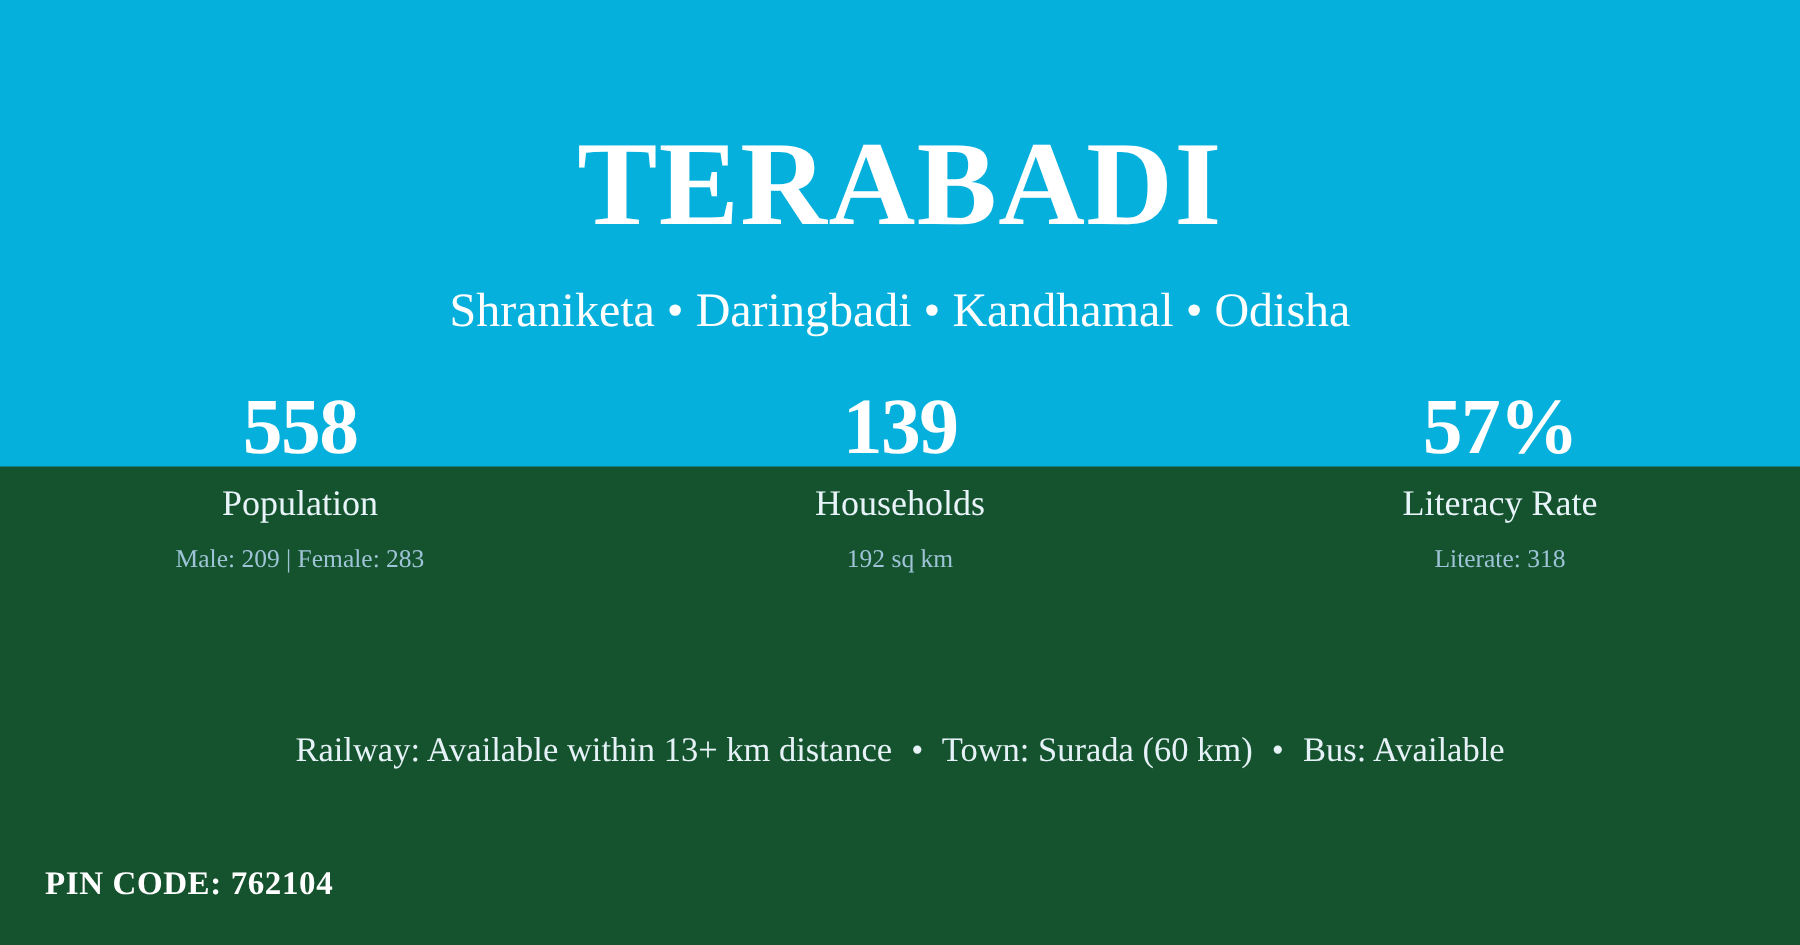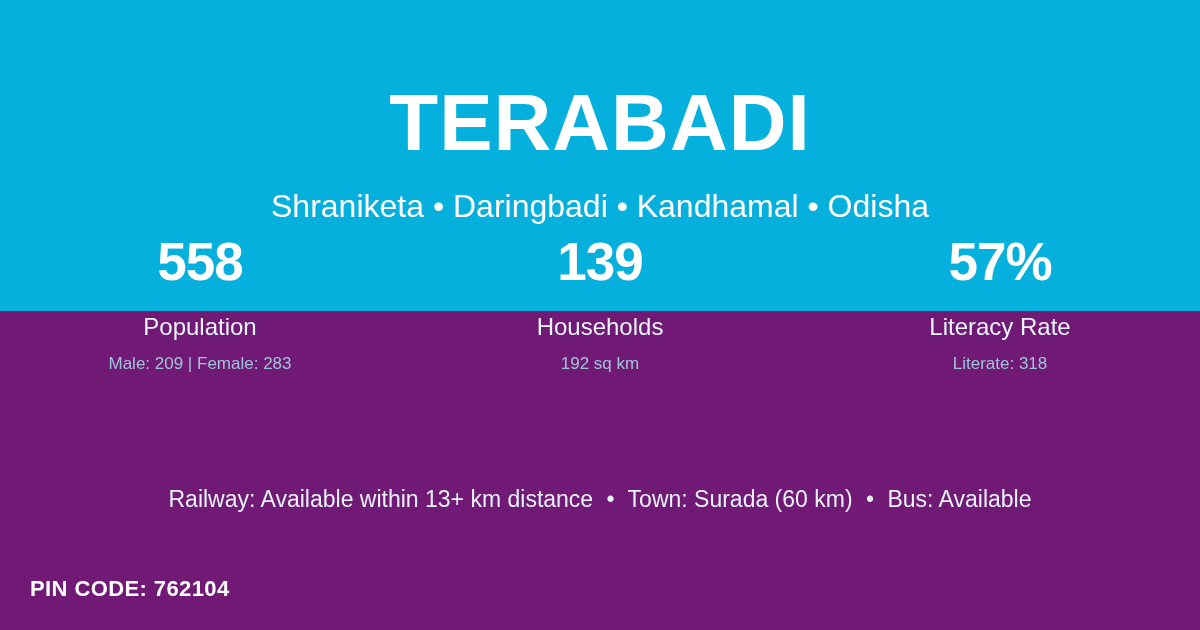--- a/index.html
+++ b/index.html
@@ -5,21 +5,22 @@
   * { margin:0; padding:0; box-sizing:border-box; }
   html, body {
     width:1200px; height:630px;
     font-family:"Liberation Sans", sans-serif;
     background:#05517b;
     overflow:hidden;
   }
   #card {
     position:relative;
     width:1200px; height:630px;
-    background:#701a75;
+    background:#14532d;
+    font-family:Liberation Serif, serif;
   }
   
   #top-band {
     position:absolute; left:0; top:0;
     width:1200px; height:311px;
     background:#06b0dc;
   }
   
   #hero {
     position:absolute; left:0; top:0; width:1200px;
@@ -35,37 +36,37 @@
   }
   #village-breadcrumb {
     margin-top:27px;
     font-size:32px;
     font-weight:normal;
     color:#ffffff;
     line-height:1;
   }
   
   #stats-row {
-    position:absolute; left:0; top:232px;
+    position:absolute; left:0; top:256px;
     width:1200px;
     display:flex;
   }
   .stat-col {
     flex:1 1 0;
     text-align:center;
   }
   .stat-value {
     font-size:53px;
     font-weight:bold;
     color:#ffffff;
     line-height:1.12;
     letter-spacing:-1px;
   }
   .stat-label {
-    margin-top:24px;
+    margin-top:9px;
     font-size:24px;
     font-weight:normal;
     color:#e8f4fa;
     line-height:1;
   }
   .stat-sub {
     margin-top:16px;
     font-size:17px;
     font-weight:normal;
     color:#9fc4d8;

